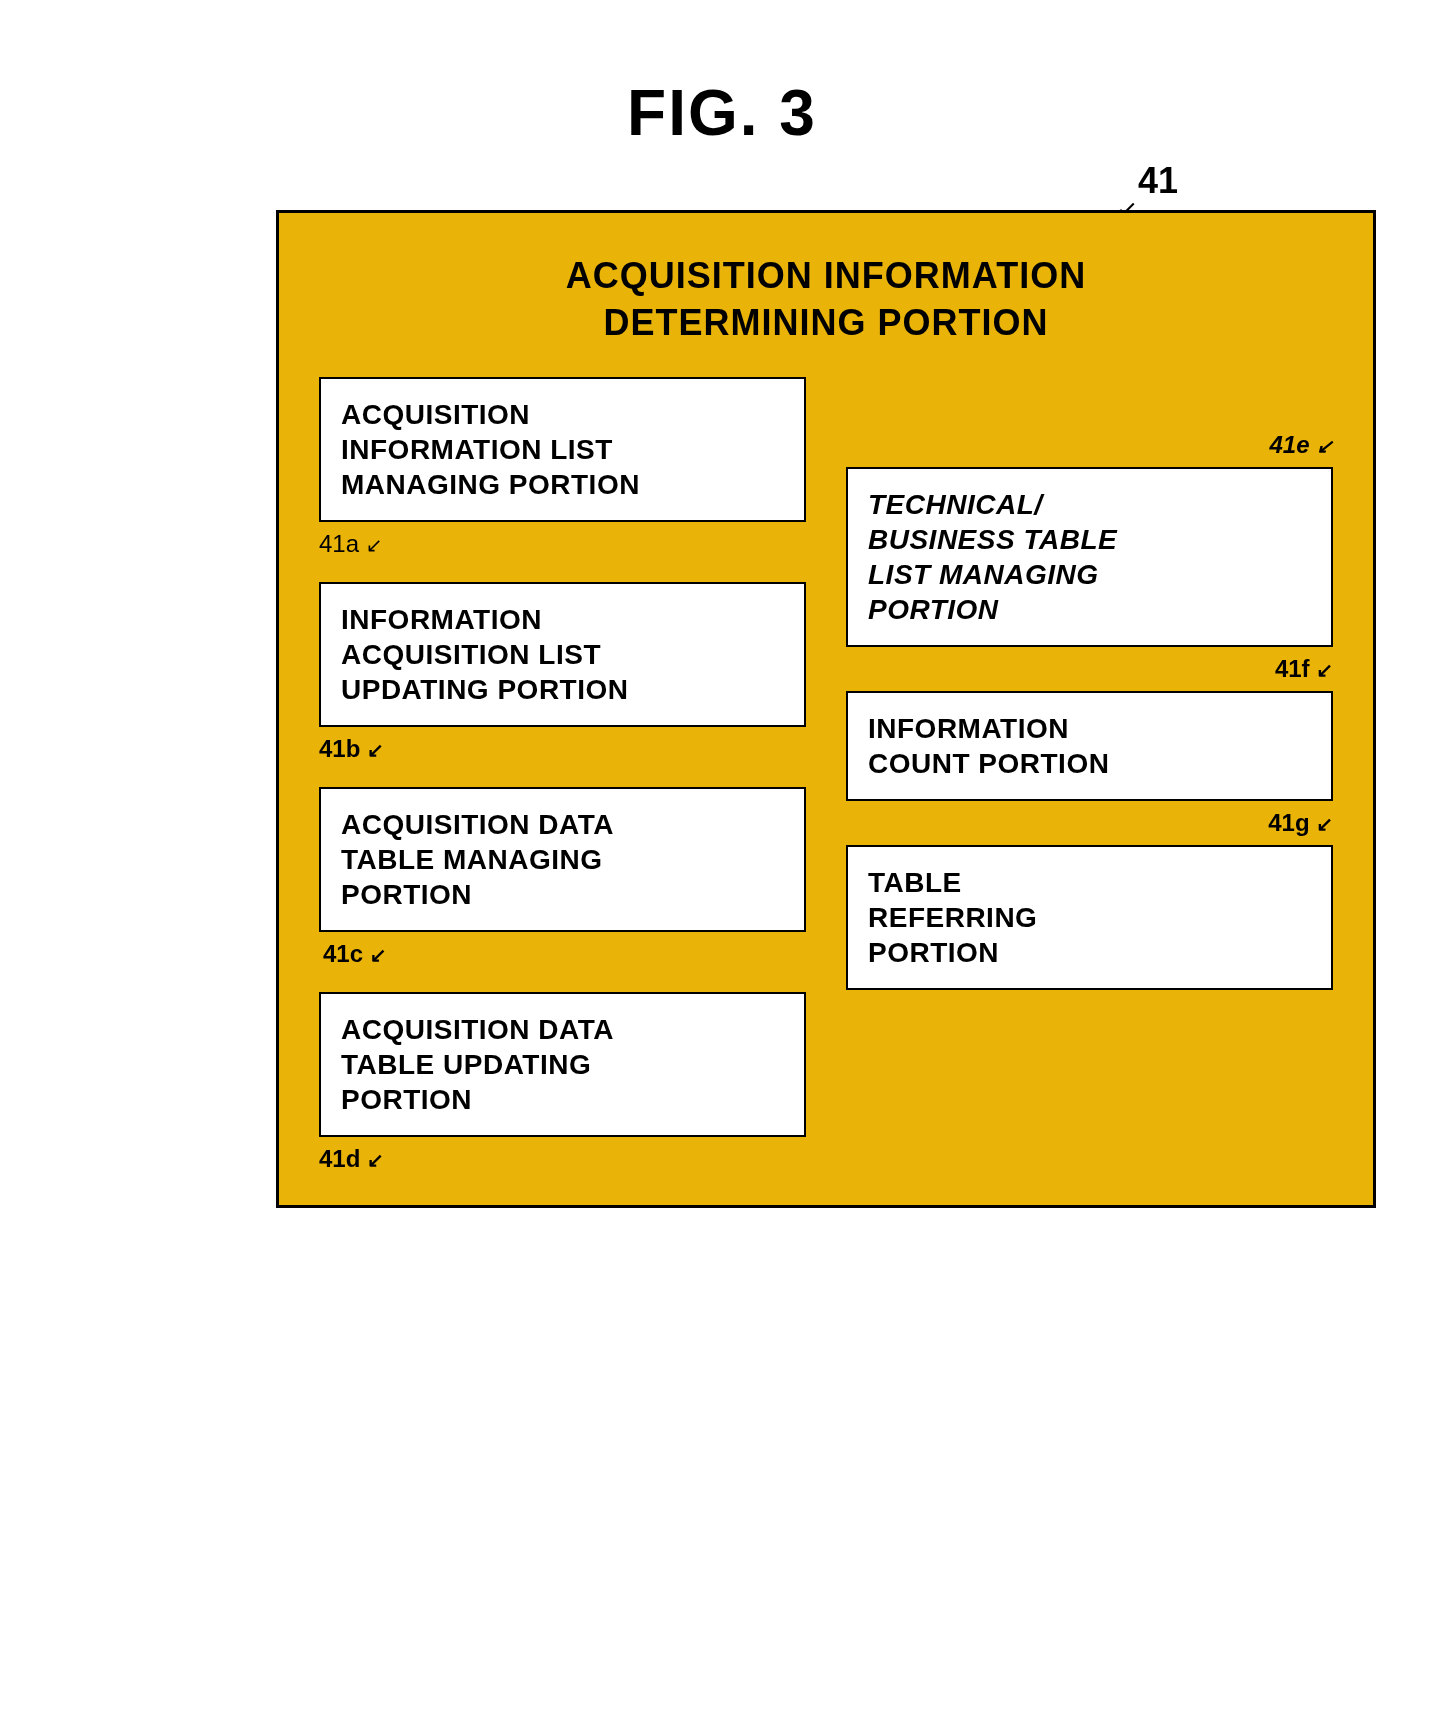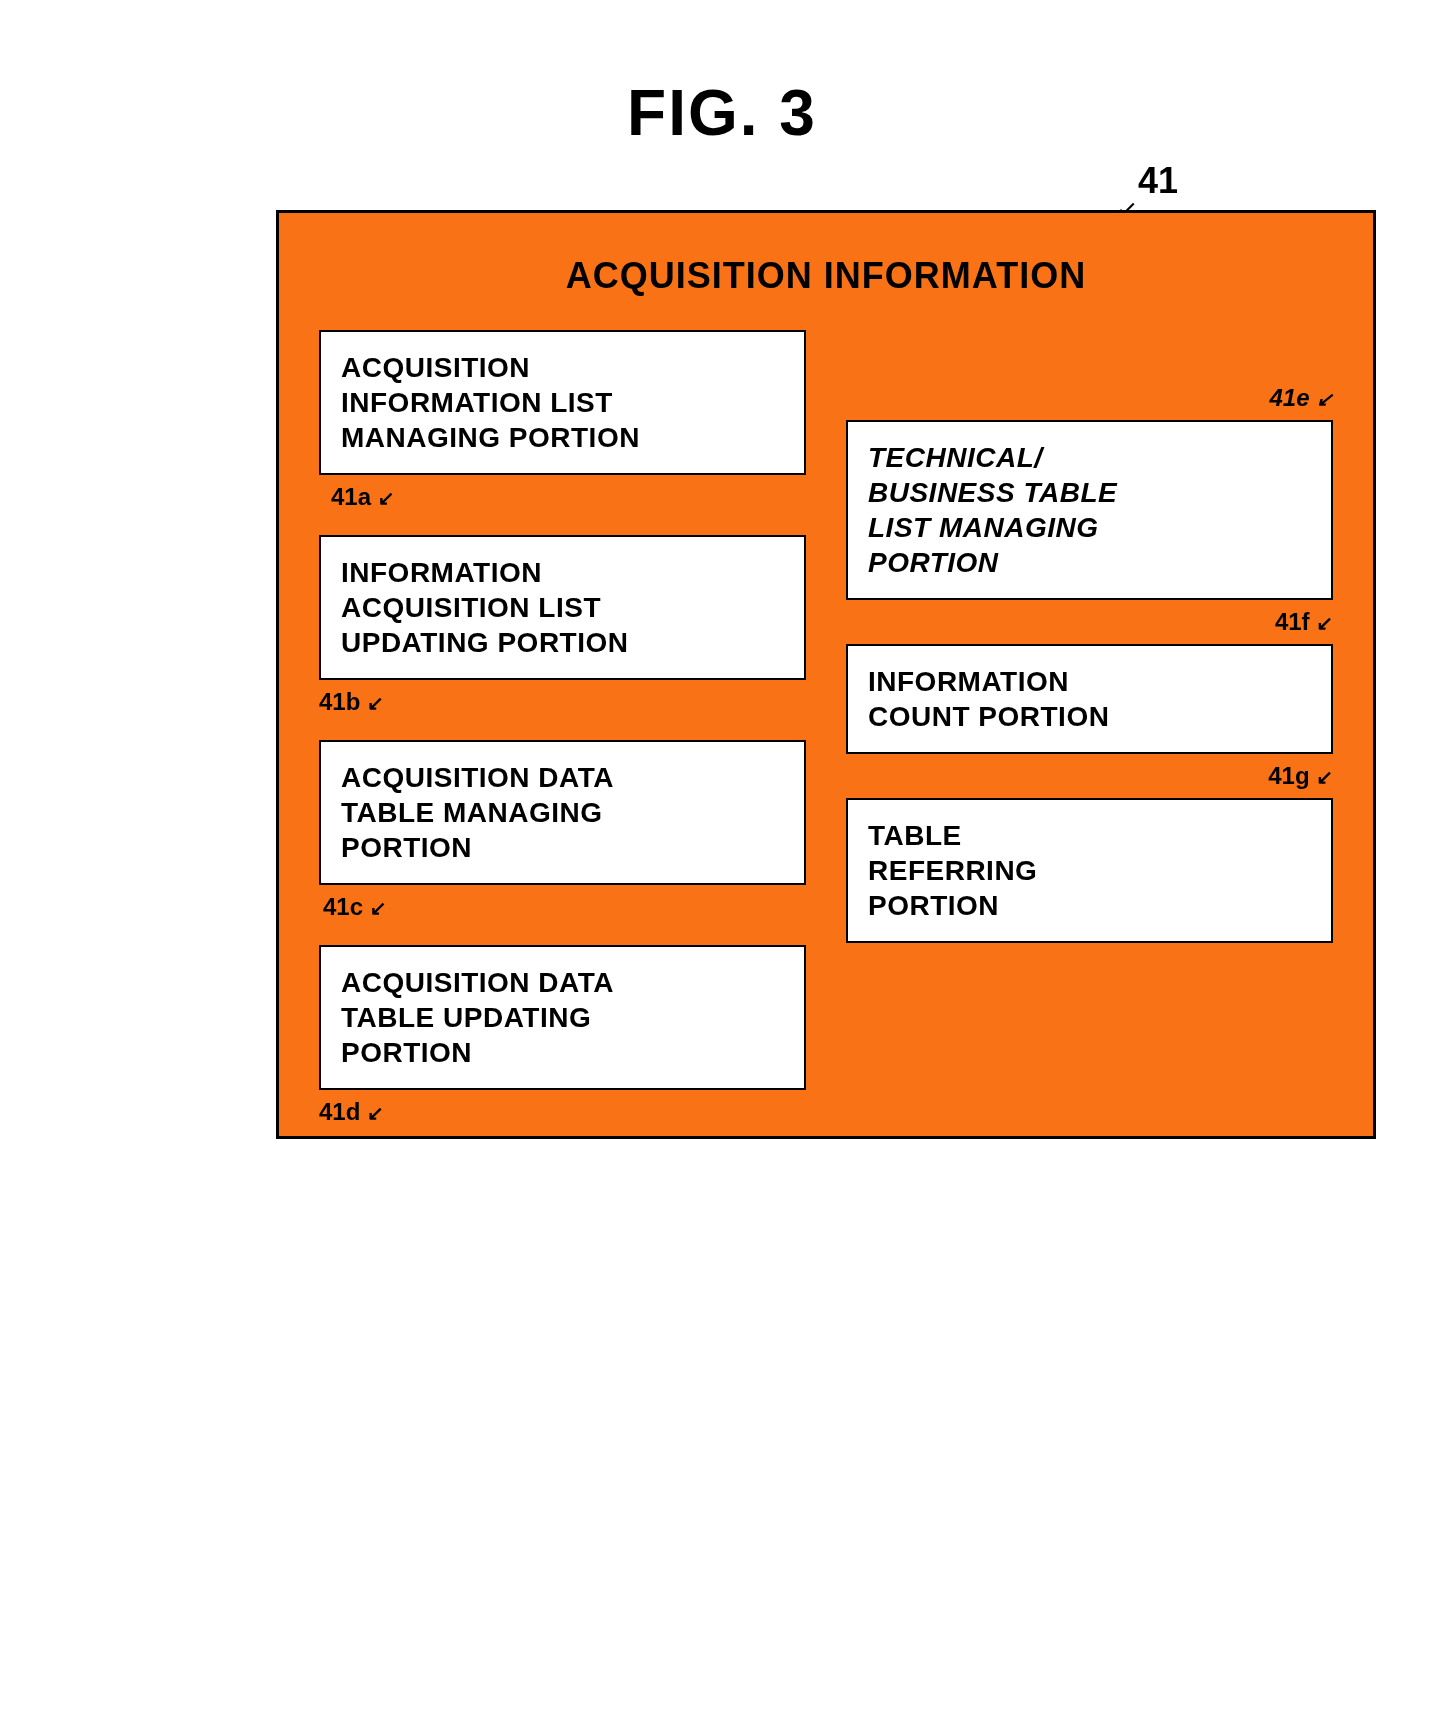--- a/index.html
+++ b/index.html
@@ -25,22 +25,22 @@
       color: #000;
       margin-bottom: 60px;
       margin-top: 36px;
       letter-spacing: 2px;
     }
 
     .outer-container {
       position: relative;
       width: 1100px;
       border: 3px solid #000;
-      padding: 40px 40px 36px 40px;
-      background: #f97316;
+      padding: 40px 40px 58px 40px;
+      background: #eab308;
     }
 
     .header-section {
       text-align: center;
       margin-bottom: 30px;
     }
 
     .header-text {
       font-size: 36px;
       font-weight: 900;
@@ -109,36 +109,37 @@
     <span>41</span>
   </div>
 
   <div style="position: absolute; top: -16px; right: 30px; font-size: 26px; color: #000;">↙</div>
 
   <div class="outer-container">
 
     <div class="header-section">
       <div class="header-text">
         <span>ACQUISITION INFORMATION</span><br>
+        <span>DETERMINING PORTION</span>
       </div>
     </div>
 
     <div class="content-grid">
 
       <div class="left-column">
 
         <div class="block-wrapper left-first-block" style="position: relative; margin-bottom: 44px;">
           <div class="block-box">
             <div class="block-box-text">
               <span>ACQUISITION</span><br>
               <span>INFORMATION LIST</span><br>
               <span>MANAGING PORTION</span>
             </div>
           </div>
-          <div style="position: absolute; bottom: -36px; left: 12px; font-size: 24px; font-weight: 700; color: #000;">
+          <div style="position: absolute; bottom: -36px; left: 0; font-size: 24px; font-weight: 400; color: #000;">
             <span>41a</span>
             <span style="font-size:20px;">↙</span>
           </div>
         </div>
 
         <div class="block-wrapper" style="position: relative; margin-bottom: 44px;">
           <div class="block-box">
             <div class="block-box-text">
               <span>INFORMATION</span><br>
               <span>ACQUISITION LIST</span><br>

